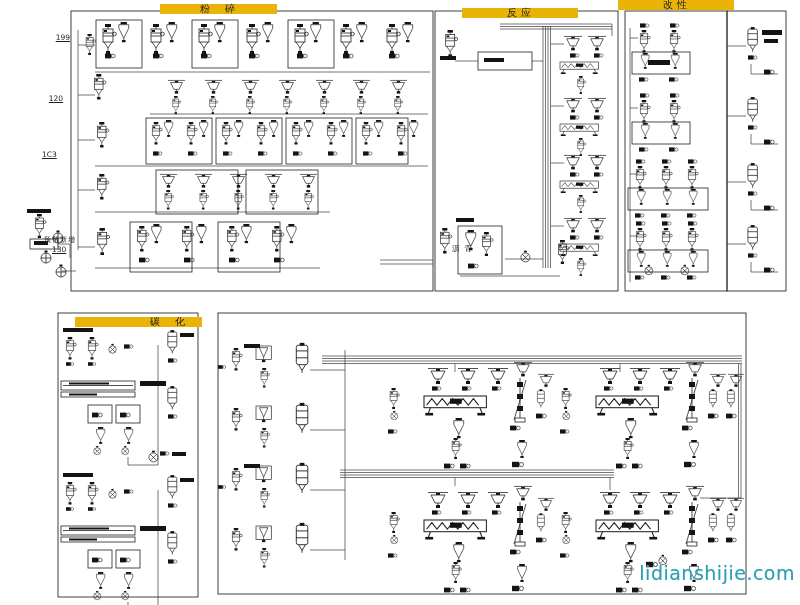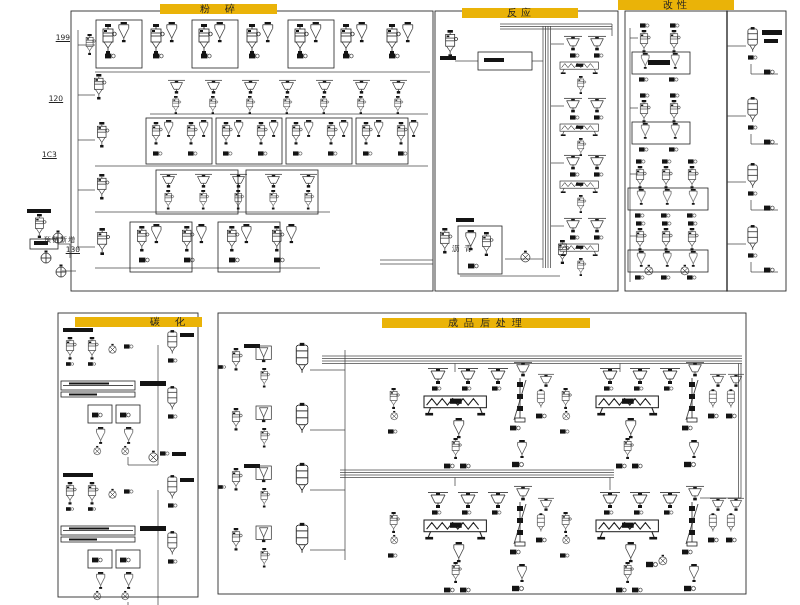--- a/index.html
+++ b/index.html
@@ -552,22 +552,22 @@
         <use href="#mot" xlink:href="#mot" transform="translate(726,536) scale(0.8)"></use>
         <use href="#mot" xlink:href="#mot" transform="translate(646,560) scale(0.9)"></use>
         <use href="#blw" xlink:href="#blw" transform="translate(658,556) scale(0.8)"></use>
       </g>
   </svg>
 
   <div class="ttl ls-wide" style="left:160px;top:4px;width:100px;">粉碎</div>
   <div class="ttl ls-sm" style="left:462px;top:8px;width:110px;">反应</div>
   <div class="ttl ls-sm" style="left:618px;top:0;width:110px;">改性</div>
   <div class="ttl ls-wide" style="left:75px;top:317px;width:110px;text-align:right;">碳化</div>
-  <div class="ttl ls-mid" style="left:382px;top:318px;width:200px;">成品后处理</div>
 
   <div class="lbl under" style="left:42px;top:34px;width:28px;text-align:right;">199</div>
   <div class="lbl under" style="left:42px;top:95px;width:28px;text-align:center;text-decoration:underline;">120</div>
   <div class="lbl under" style="left:42px;top:151px;width:28px;text-align:left;">1C3</div>
   <div class="lbl" style="left:44px;top:193px;width:36px;font-size:7px;letter-spacing:1px;margin-top:44px;">预留新增</div>
-  <div class="lbl under" style="left:52px;top:246px;width:28px;text-align:right;">130</div>
+  <div class="lbl under" style="left:52px;top:246px;width:28px;text-align:left;">130</div>
   <div class="lbl" style="left:452px;top:199px;width:34px;letter-spacing:5px;margin-top:46px;">沥青</div>
 
+  <div class="watermark">lidianshijie.com</div>
 </div>
 
 </body></html>

